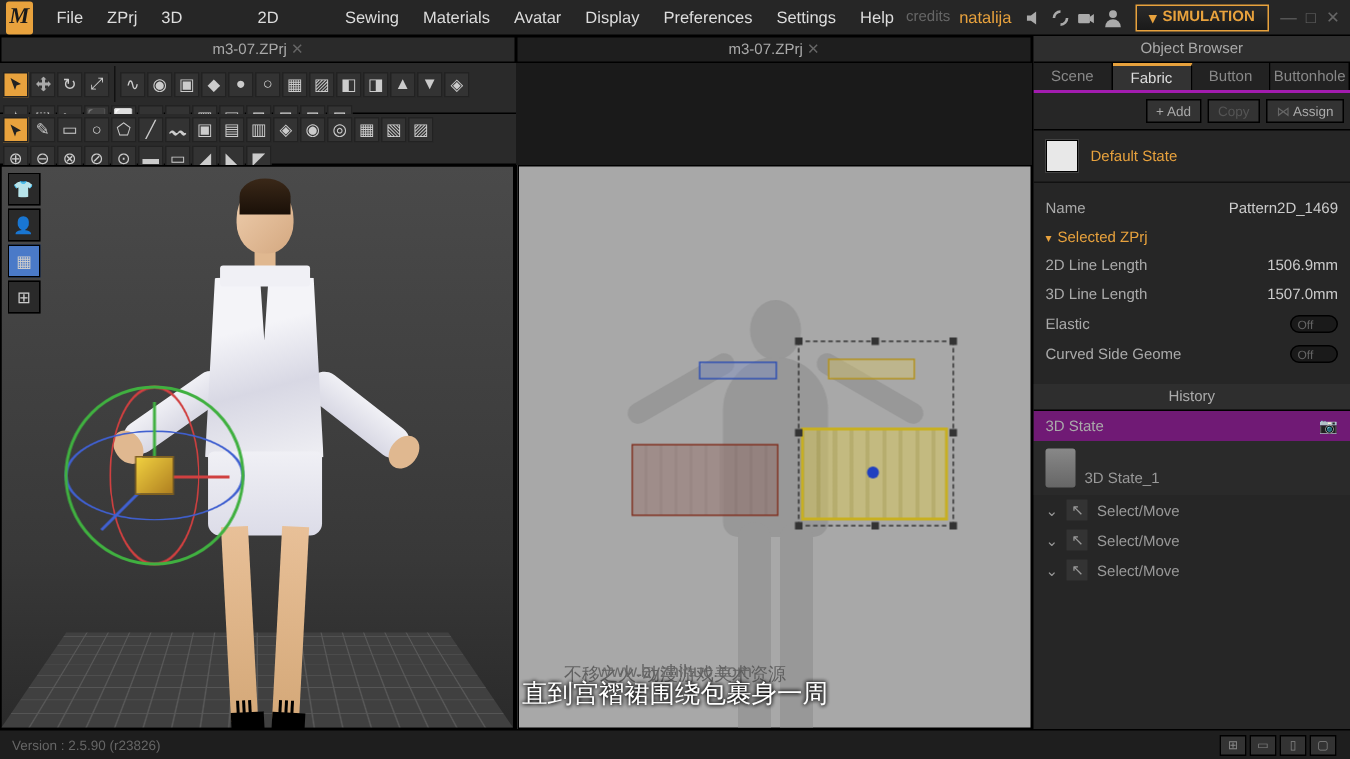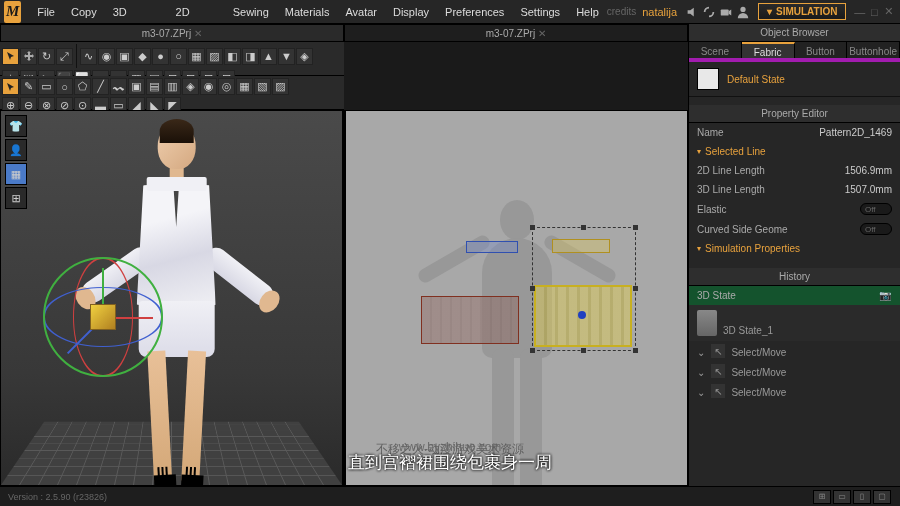--- a/index.html
+++ b/index.html
@@ -70,21 +70,21 @@
 .pattern{position:absolute;border:1px solid}
 .p1{left:120px;top:130px;width:52px;height:12px;border-color:#3050b0;background:rgba(120,140,200,.4)}
 .p2{left:206px;top:128px;width:58px;height:14px;border-color:#b09020;background:rgba(220,200,100,.4)}
 .p3{left:75px;top:185px;width:98px;height:48px;border-color:#803020;background:repeating-linear-gradient(90deg,rgba(140,80,70,.3),rgba(140,80,70,.3) 8px,rgba(120,60,50,.3) 8px,rgba(120,60,50,.3) 10px)}
 .p4{left:188px;top:174px;width:98px;height:62px;border:2px solid #c8b020;background:repeating-linear-gradient(90deg,rgba(230,210,80,.45),rgba(230,210,80,.45) 8px,rgba(200,180,40,.45) 8px,rgba(200,180,40,.45) 11px)}
 .sel{position:absolute;border:1px dashed #333;left:186px;top:116px;width:104px;height:124px}
 .handle{position:absolute;width:5px;height:5px;background:#333}
 .bluept{position:absolute;width:8px;height:8px;background:#2040c0;border-radius:50%;left:232px;top:200px}
 .right-panel{width:212px;background:#262626;border-left:1px solid #000;display:flex;flex-direction:column;overflow:hidden}
 .panel-title{height:18px;background:#2e2e2e;text-align:center;font-size:10px;line-height:18px;color:#aaa;border-bottom:1px solid #000}
-.panel-tabs{display:flex;height:20px;border-bottom:4px solid #a21caf}
+.panel-tabs{display:flex;height:20px;border-bottom:2px solid #a21caf}
 .ptab{flex:1;text-align:center;font-size:10px;line-height:20px;background:#222;color:#888;cursor:pointer;border-right:1px solid #000}
 .ptab.active{background:#333;color:#ddd;border-top:2px solid #e8a23d;line-height:18px}
 .panel-btns{display:flex;justify-content:flex-end;gap:4px;padding:4px;border-bottom:1px solid #000}
 .pbtn{font-size:9px;padding:2px 6px;background:#333;color:#aaa;border:1px solid #000;cursor:pointer}
 .pbtn.dis{color:#555}
 .fabric-item{display:flex;align-items:center;gap:8px;padding:6px 8px;border-bottom:1px solid #111}
 .swatch{width:22px;height:22px;background:#e8e8e8;border:1px solid #000}
 .fabric-name{color:#e8a23d;font-size:10px}
 .prop-row{display:flex;padding:4px 8px;font-size:10px;color:#aaa;align-items:center}
 .prop-row .lbl{flex:1}
@@ -102,21 +102,21 @@
 .subtitle{position:absolute;bottom:32px;left:50%;transform:translateX(-50%);color:#fff;font-size:17px;text-shadow:0 0 3px #000,0 0 3px #000;z-index:20;white-space:nowrap}
 .watermark{position:absolute;bottom:48px;left:50%;transform:translateX(-50%);color:rgba(80,80,80,.8);font-size:12px;z-index:19;white-space:nowrap}
 .wm-url{position:absolute;bottom:52px;left:50%;transform:translateX(-50%);color:rgba(100,100,100,.9);font-size:12px;z-index:19}
 </style>
 </head>
 <body>
 
 <div class="menubar">
   <div class="logo">M</div>
   <div class="menu-item">File</div>
-  <div class="menu-item">Copy</div>
+  <div class="menu-item">ZPrj</div>
   <div class="menu-item">3D Garment</div>
   <div class="menu-item">2D Pattern</div>
   <div class="menu-item">Sewing</div>
   <div class="menu-item">Materials</div>
   <div class="menu-item">Avatar</div>
   <div class="menu-item">Display</div>
   <div class="menu-item">Preferences</div>
   <div class="menu-item">Settings</div>
   <div class="menu-item">Help</div>
   <div class="menu-spacer"></div>
@@ -310,57 +310,60 @@
   </div>
 
   <div class="right-panel">
     <div class="panel-title">Object Browser</div>
     <div class="panel-tabs">
       <div class="ptab">Scene</div>
       <div class="ptab active">Fabric</div>
       <div class="ptab">Button</div>
       <div class="ptab">Buttonhole</div>
     </div>
+    <div class="panel-btns">
+      <div class="pbtn">+ Add</div>
+      <div class="pbtn dis">Copy</div>
+      <div class="pbtn"><span style="color:#666">⋈ </span><span>Assign</span></div>
+    </div>
     <div class="fabric-item">
       <div class="swatch"></div>
       <div class="fabric-name">Default State</div>
     </div>
     <div style="flex:0 0 8px"></div>
 
-    <div class="panel-title">Property Editor</div>
     <div class="prop-row">
       <span class="lbl">Name</span>
       <span class="val">Pattern2D_1469</span>
     </div>
-    <div class="sect">Selected Line</div>
+    <div class="sect">Selected ZPrj</div>
     <div class="prop-row">
       <span class="lbl">2D Line Length</span>
       <span class="val">1506.9mm</span>
     </div>
     <div class="prop-row">
       <span class="lbl">3D Line Length</span>
       <span class="val">1507.0mm</span>
     </div>
     <div class="prop-row">
       <span class="lbl">Elastic</span>
       <div class="toggle">
           <span>Off</span>
         </div>
     </div>
     <div class="prop-row">
       <span class="lbl">Curved Side Geome</span>
       <div class="toggle">
           <span>Off</span>
         </div>
     </div>
-    <div class="sect">Simulation Properties</div>
     <div style="flex:0 0 10px"></div>
 
     <div class="panel-title">History</div>
-    <div class="prop-row" style="background:#14532d">
+    <div class="prop-row" style="background:#701a75">
       <span class="lbl">3D State</span>
       <span>📷</span>
     </div>
     <div class="hist-item st">
       <div class="hthumb"></div>
       <span>3D State_1</span>
     </div>
     <div class="hist-item">
         <span>⌄</span>
         <span class="hicon">↖</span>

